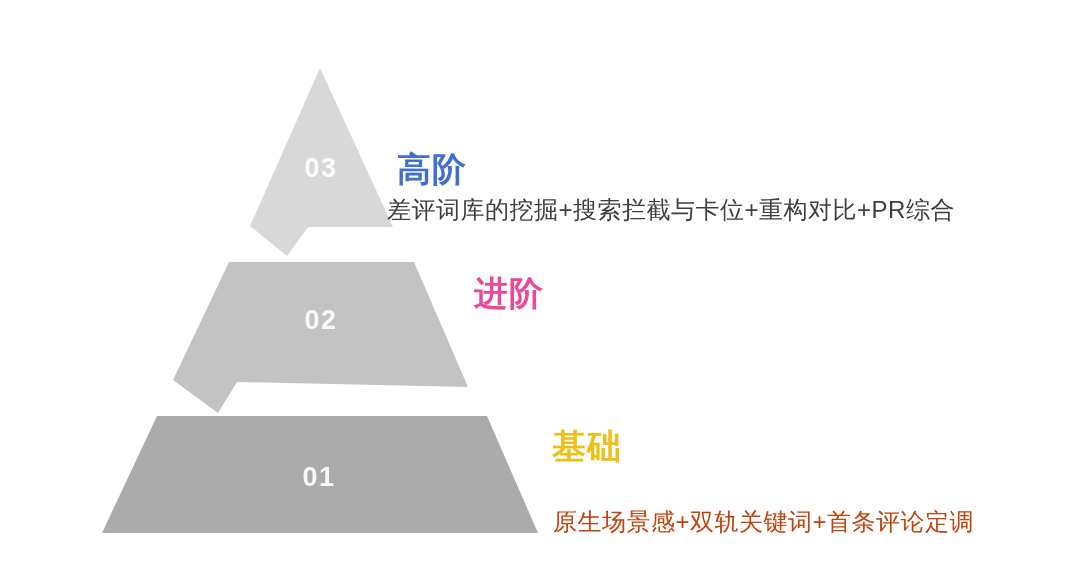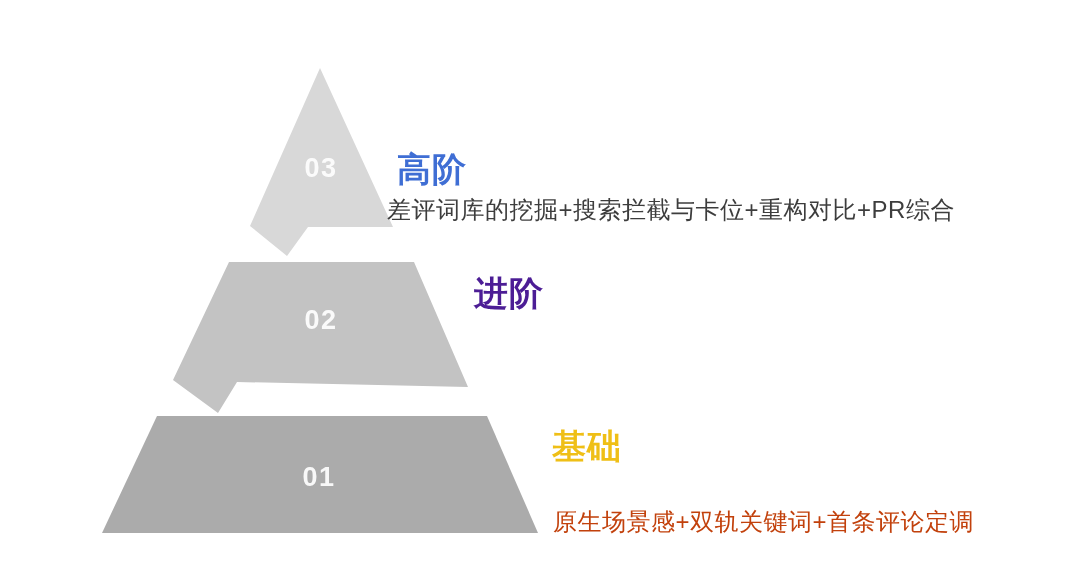--- a/index.html
+++ b/index.html
@@ -56,18 +56,18 @@
     <polygon points="320,68 393,227 308,227 287,256 250,226" fill="#D8D8D8"></polygon>
 
     <text class="num" x="319" y="486" style="fill: rgb(255, 255, 255);">01</text>
     <text class="num" x="321" y="329" style="fill: rgb(255, 255, 255);">02</text>
     <text class="num" x="321" y="177" style="fill: rgb(255, 255, 255);">03</text>
   </svg>
 
   <div class="title" style="left: 397px; top: 107px; color: rgb(63, 110, 212); margin-top: 44px;">高阶</div>
   <div class="desc" style="left: 387px; top: 156px; color: rgb(61, 61, 61);">差评词库的挖掘+搜索拦截与卡位+重构对比+PR综合</div>
 
-  <div class="title" style="left: 474px; top: 275px; color: #4c1d95;">进阶</div>
+  <div class="title" style="left: 474px; top: 275px; color: #ec4899;">进阶</div>
 
   <div class="title" style="left: 552px; top: 428px; color: rgb(239, 191, 22);">基础</div>
   <div class="desc" style="left: 553px; top: 468px; color: #c2410c;">原生场景感+双轨关键词+首条评论定调</div>
 
 </div>
 
 </body></html>

